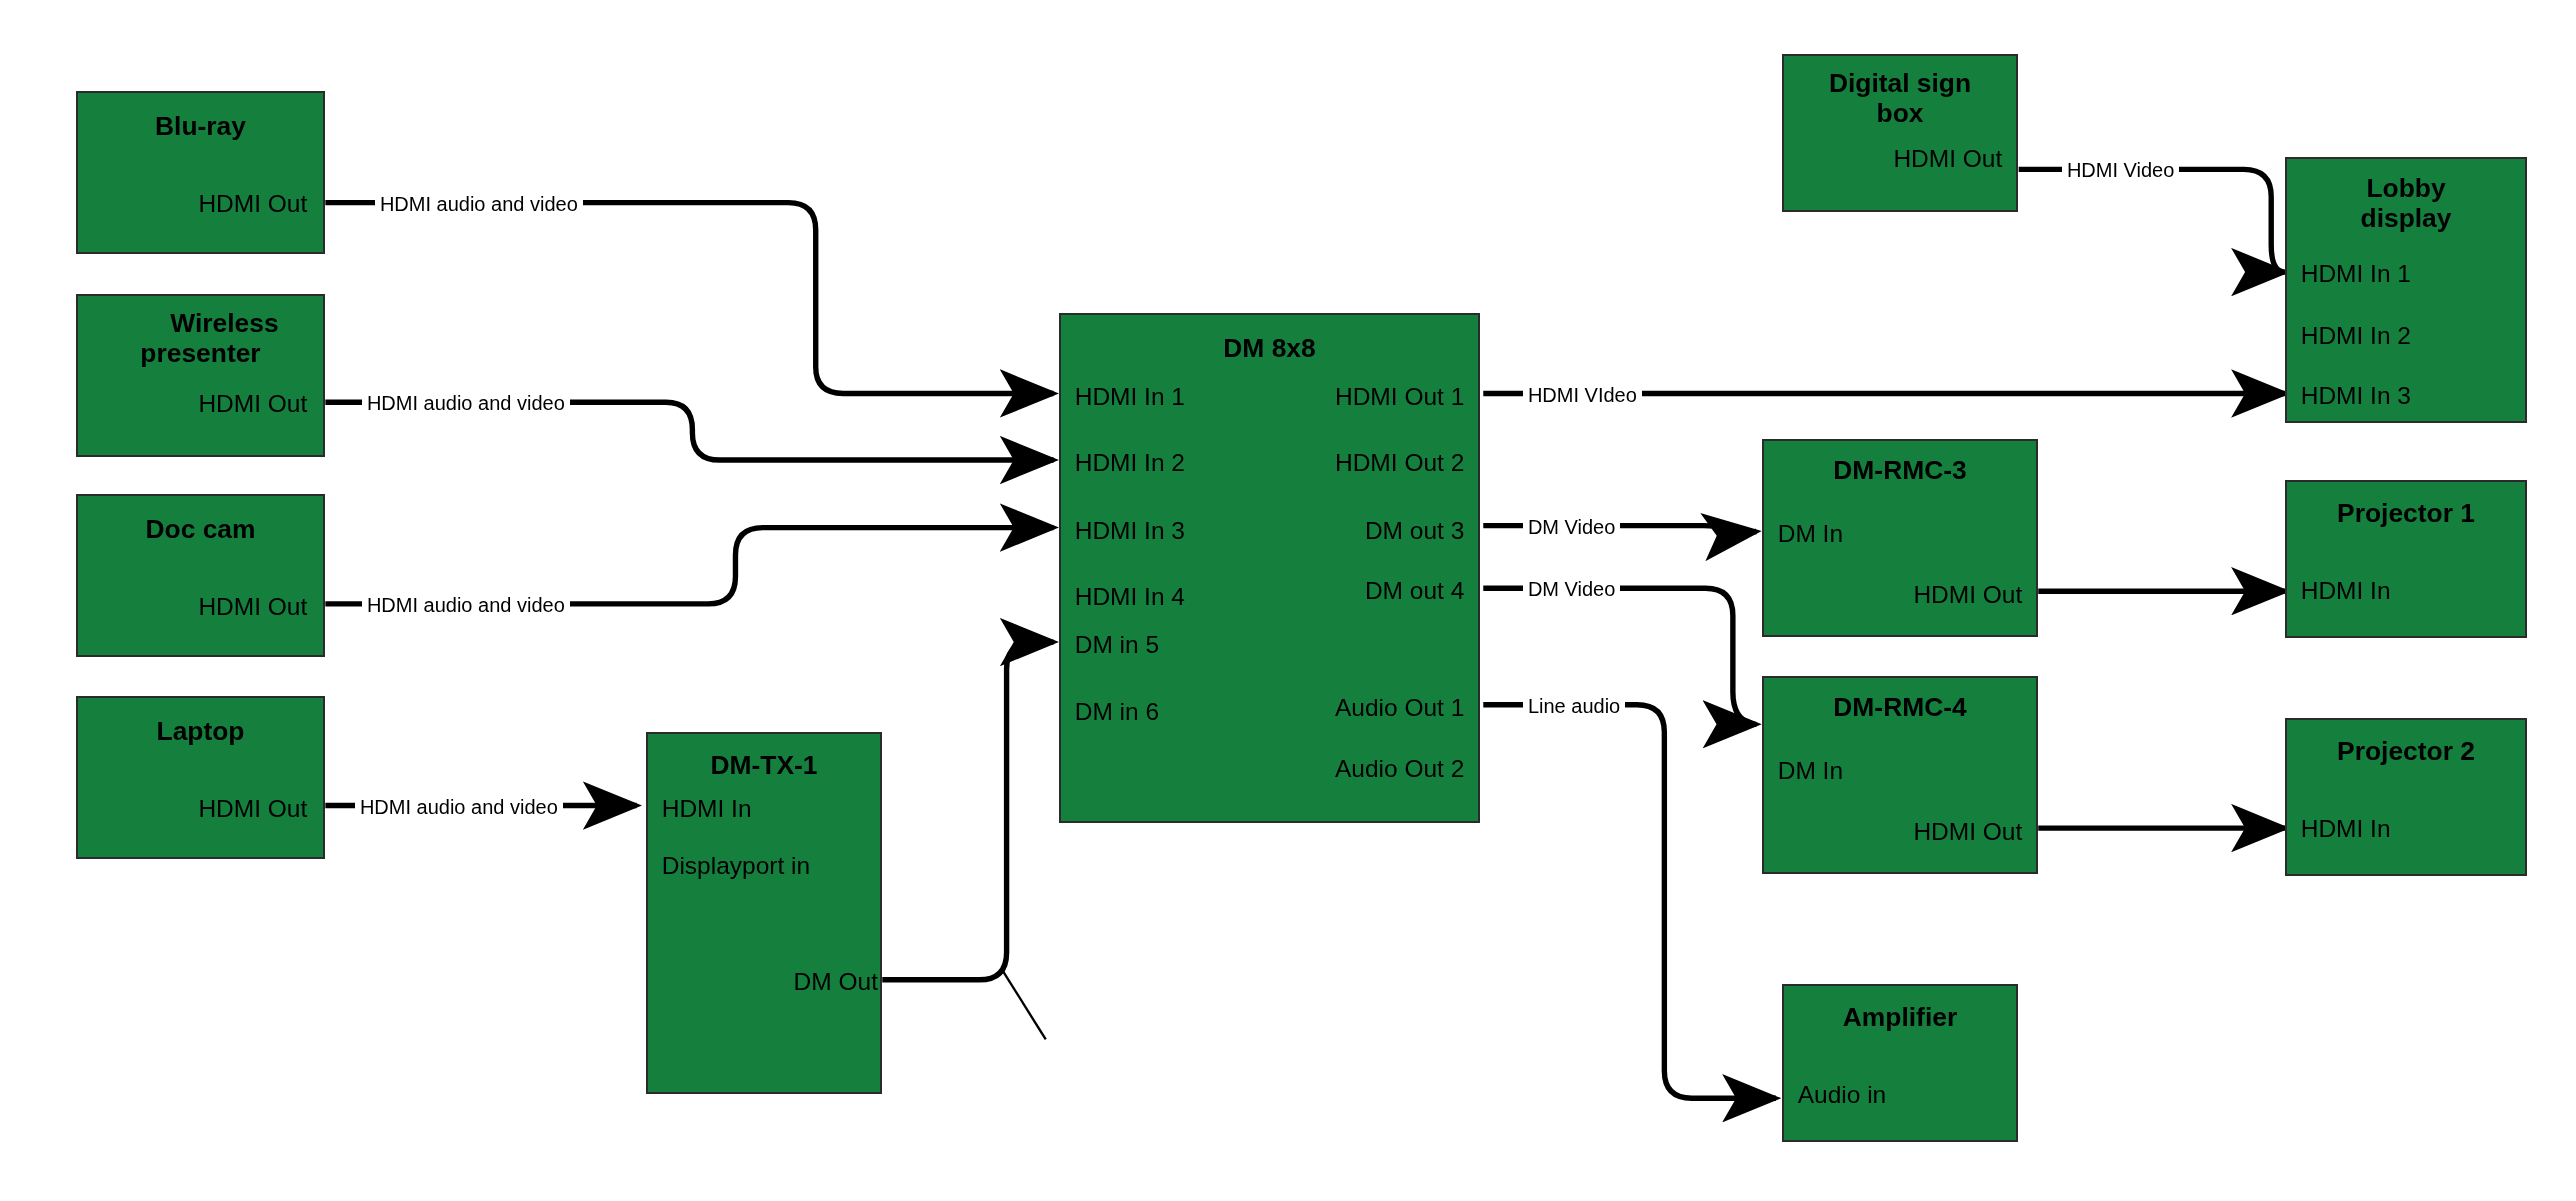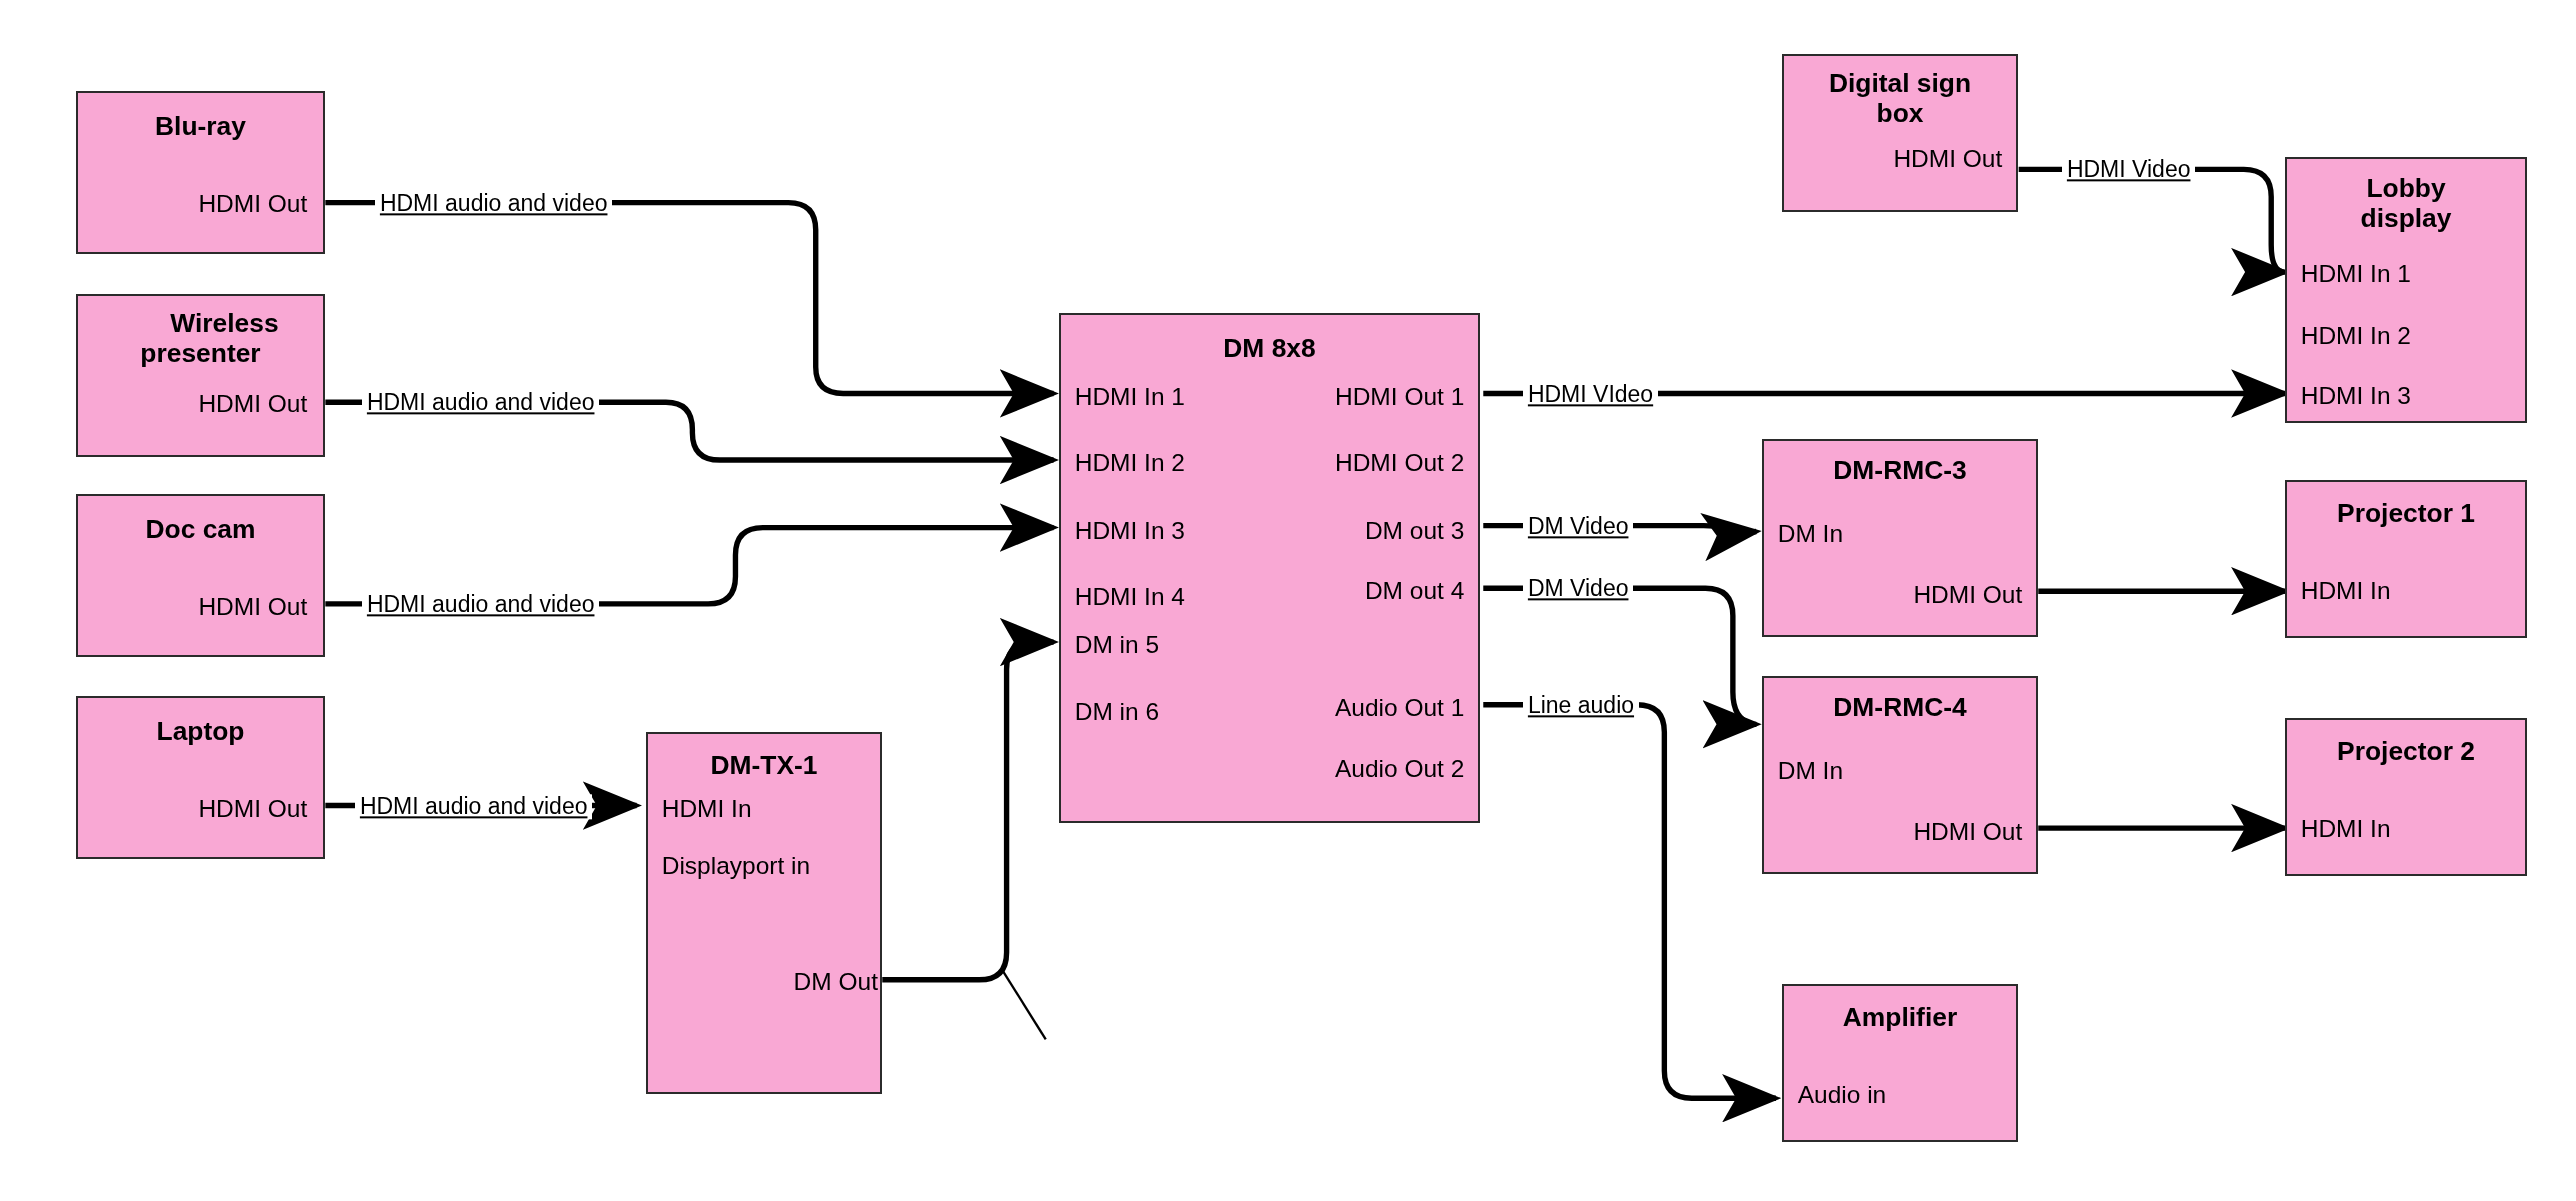--- a/index.html
+++ b/index.html
@@ -22,21 +22,21 @@
     left: 0;
     top: 0;
     width: 2576px;
     height: 1201px;
     pointer-events: none;
   }
   .node {
     position: absolute;
     box-sizing: border-box;
     border: 2.9px solid #2b2b2b;
-    background: #f9a8d4;
+    background: #15803d;
   }
   .node-title {
     position: absolute;
     left: 0;
     right: 0;
     text-align: center;
     font-weight: bold;
     font-size: 26.4px;
     color: #000000;
     line-height: 1.14;
@@ -45,28 +45,27 @@
     position: absolute;
     font-size: 24.5px;
     color: #000000;
     white-space: nowrap;
     line-height: 1.1;
   }
   .port.left  { text-align: left; }
   .port.right { text-align: right; }
   .wire-label {
     position: absolute;
-    font-size: 23px;
+    font-size: 20px;
     color: #000000;
     white-space: nowrap;
     background: #ffffff;
     padding: 0 4.9px;
     line-height: 1.1;
     transform: translateY(-50%);
-    text-decoration: underline;
   }
   .callout {
     position: absolute;
     box-sizing: border-box;
     border: 2px dashed #3a3a3a;
     background: #ffffff;
     display: flex;
     align-items: center;
     justify-content: center;
     text-align: center;

